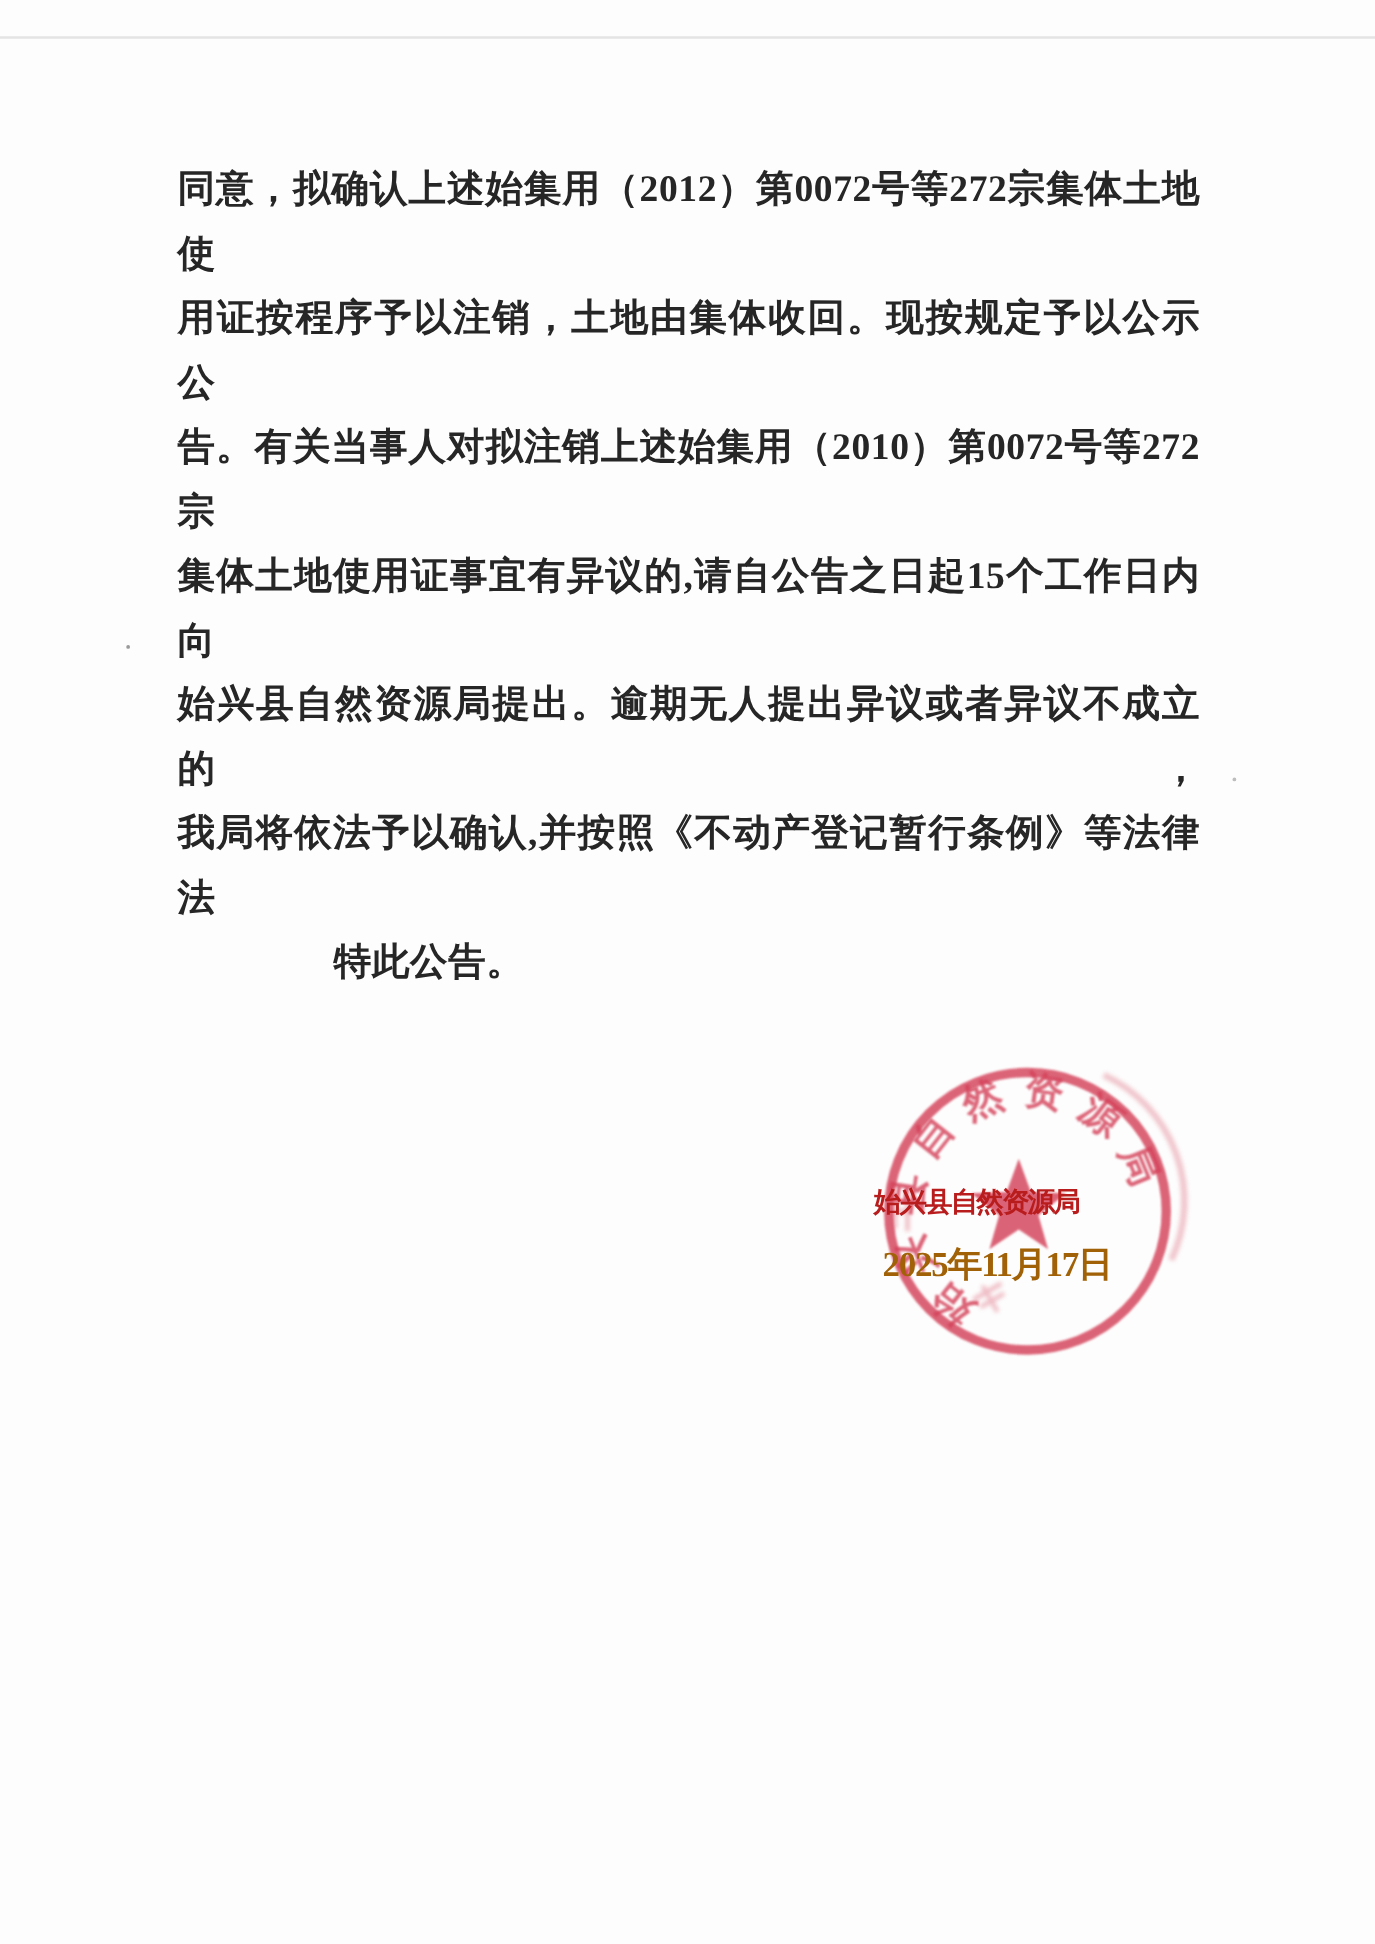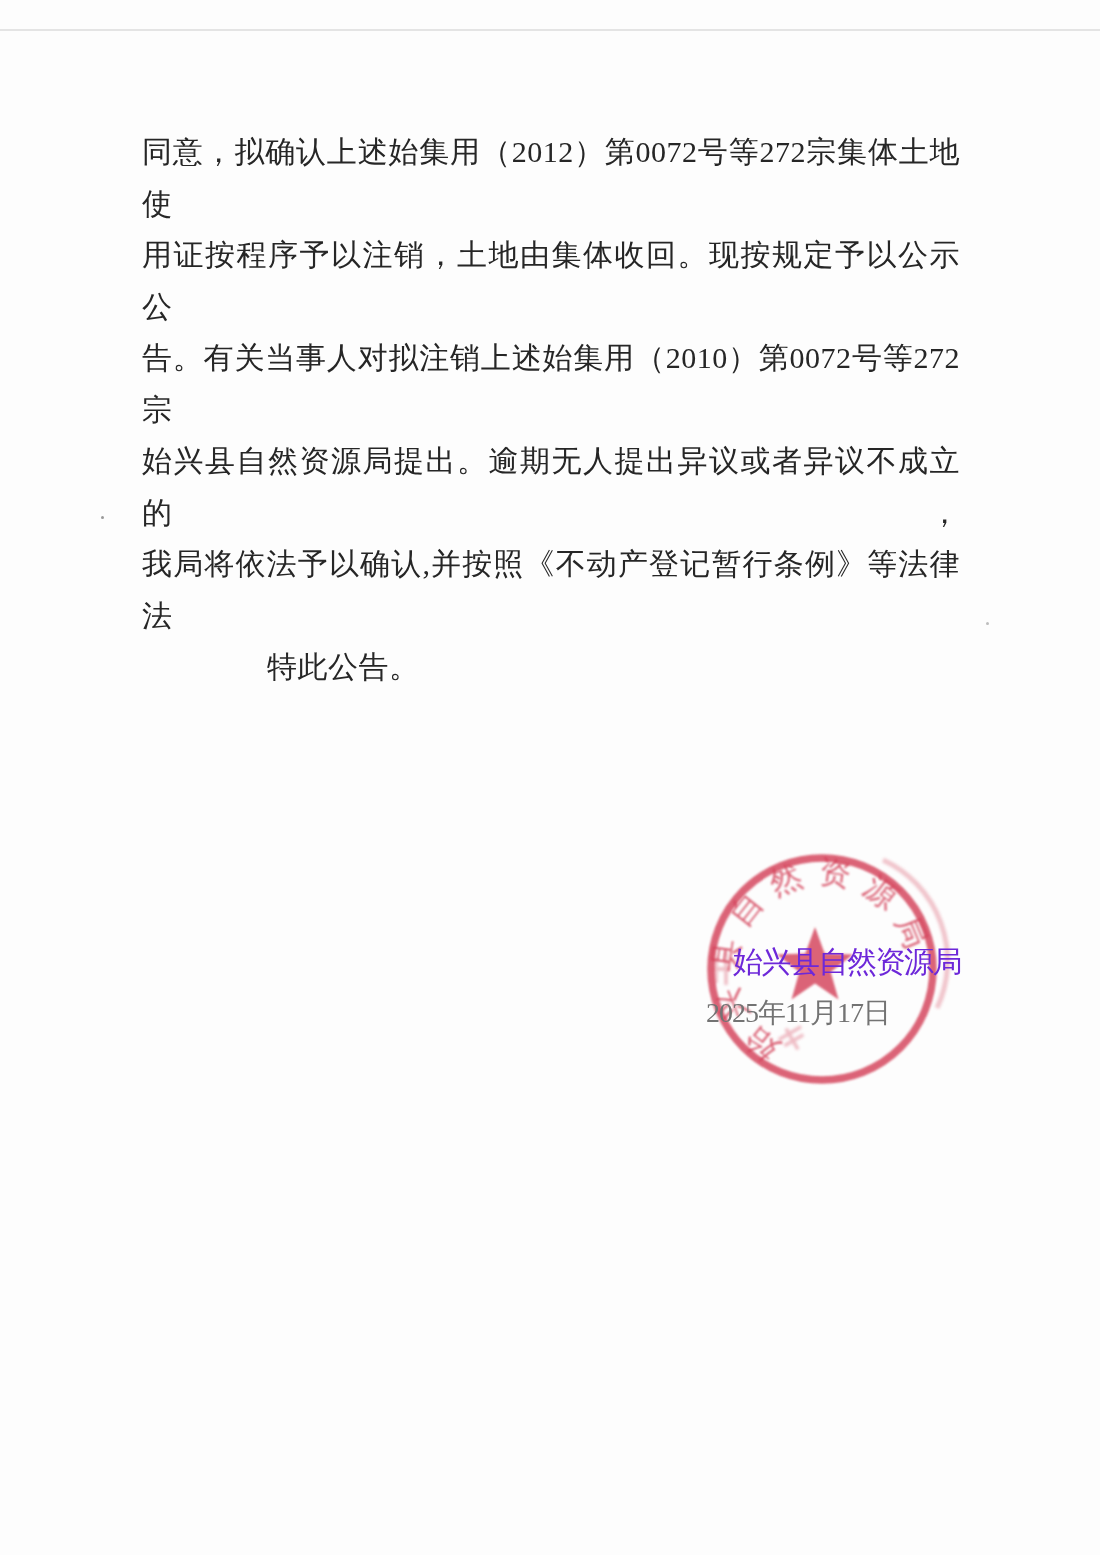--- a/index.html
+++ b/index.html
@@ -3,20 +3,21 @@
 <meta charset="utf-8">
 <style>
   html,body{margin:0;padding:0;background:#ffffff;}
   .page{
     position:relative;
     width:1100px;height:1555px;
     background:var(--paper,#fdfdfd);
     font-family:"Liberation Serif","DejaVu Serif",serif;
     color:var(--ink,#262626);
     overflow:hidden;
+    font-weight:bold;
   }
   .scan-line{
     position:absolute;left:0;top:29px;width:1100px;height:2px;
     background:#e4e4e4;
   }
   .body-text{
     position:absolute;left:142px;top:126px;width:818px;
     font-size:30px;line-height:51.5px;
     letter-spacing:0.5px;
   }
@@ -33,28 +34,28 @@
     font-size:30px;line-height:36px;letter-spacing:0.5px;
   }
   .contact-phone{
     position:absolute;left:208px;top:787px;
     font-size:30px;line-height:36px;letter-spacing:0.5px;
   }
   .seal{
     position:absolute;left:642px;top:789px;width:360px;height:360px;
   }
   .sig-org{
-    position:absolute;left:733px;top:944px;
-    font-size:30px;line-height:36px;letter-spacing:-1.5px;
-    color:#6d28d9;z-index:5;
+    position:absolute;left:699px;top:944px;
+    font-size:22px;line-height:36px;letter-spacing:-1.5px;
+    color:#b91c1c;z-index:5;
   }
   .sig-date{
     position:absolute;left:706px;top:995px;
     font-size:28px;line-height:36px;letter-spacing:-1px;
-    color:#737373;z-index:5;
+    color:#a16207;z-index:5;
   }
   .speck-dark{
     position:absolute;left:101px;top:516px;width:3px;height:3px;
     background:#777;border-radius:50%;opacity:.75;
   }
   .speck-light{
     position:absolute;left:986px;top:622px;width:3px;height:3px;
     background:#bdbdbd;border-radius:50%;
   }
   .seal-ink{opacity:.82;}
@@ -63,20 +64,21 @@
 <body>
 
 <div class="page">
 
   <div class="scan-line"></div>
 
   <div class="body-text">
     <p class="jline">同意，拟确认上述始集用（2012）第0072号等272宗集体土地使</p>
     <p class="jline">用证按程序予以注销，土地由集体收回。现按规定予以公示公</p>
     <p class="jline">告。有关当事人对拟注销上述始集用（2010）第0072号等272宗</p>
+    <p class="jline">集体土地使用证事宜有异议的,请自公告之日起15个工作日内向</p>
     <p class="jline">始兴县自然资源局提出。逾期无人提出异议或者异议不成立的，</p>
     <p class="jline">我局将依法予以确认,并按照《不动产登记暂行条例》等法律法</p>
     <p class="plain closing">特此公告。</p>
   </div>
 
 
 
 
   <svg class="seal" viewBox="0 0 360 360" xmlns="http://www.w3.org/2000/svg">
     <defs>

